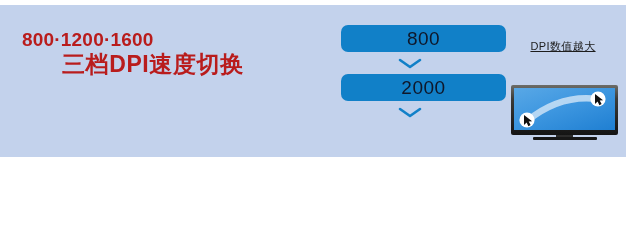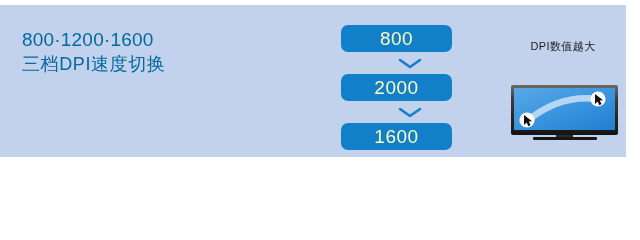--- a/index.html
+++ b/index.html
@@ -23,44 +23,46 @@
   }
 
   
   #left-block {
     position: absolute;
     left: 22px;
     top: 22px;
     width: 300px;
   }
   .left-line {
-    color: #0369a1;
+    color: #b91c1c;
     font-size: 19px;
     line-height: 25px;
     letter-spacing: 0.2px;
     white-space: nowrap;
+    font-weight: bold;
   }
   .left-line.l2 {
-    font-size: 18px;
+    font-size: 23px;
     letter-spacing: 0.6px;
+    margin-left: 40px;
   }
 
   
   #pill-stack {
     position: absolute;
     left: 341px;
     top: 20px;
     width: 137px;
   }
   .pill {
-    width: 111px;
+    width: 165px;
     height: 27px;
     border-radius: 7px;
     background: #1180c8;
-    color: #fef9c3;
+    color: #0f172a;
     font-size: 19px;
     line-height: 27px;
     text-align: center;
     letter-spacing: 0.5px;
   }
   .chev-wrap {
     width: 137px;
     height: 22px;
     display: flex;
     align-items: center;
@@ -79,20 +81,21 @@
     top: 34px;
     width: 126px;
   }
   .right-line {
     color: #1d1d1d;
     font-size: 11px;
     line-height: 15px;
     text-align: center;
     letter-spacing: 0.4px;
     white-space: nowrap;
+    text-decoration: underline;
   }
 
   #monitor {
     position: absolute;
     left: 511px;
     top: 80px;
     width: 107px;
     height: 56px;
   }
   .bezel {
@@ -156,21 +159,20 @@
     <div class="pill">2000</div>
 
     <div class="chev-wrap">
       <span class="chev">
         <svg viewBox="0 0 24 11" width="24" height="11">
           <path d="M2 2 L12 9 L22 2" fill="none" stroke="#1180c8" stroke-width="2.6" stroke-linecap="round" stroke-linejoin="round"></path>
         </svg>
       </span>
     </div>
 
-    <div class="pill">1600</div>
   </div>
 
   <div id="right-block">
     <div class="right-line">DPI数值越大</div>
   </div>
 
   <div id="monitor">
     <div class="bezel">
       <div class="screen">
         <svg width="101" height="42" viewBox="0 0 101 42">

